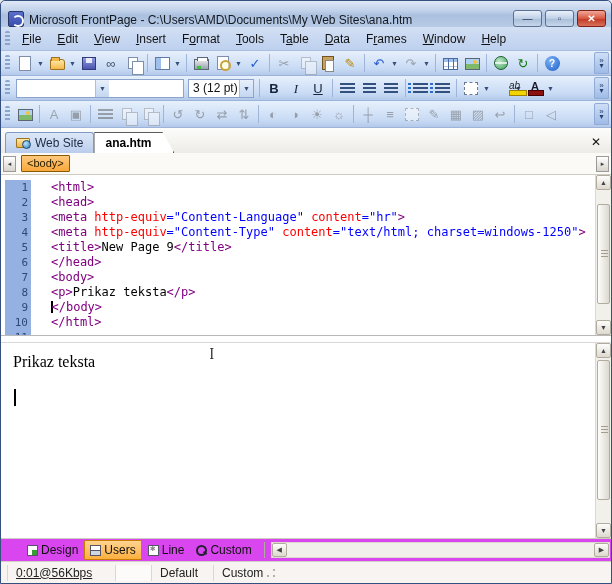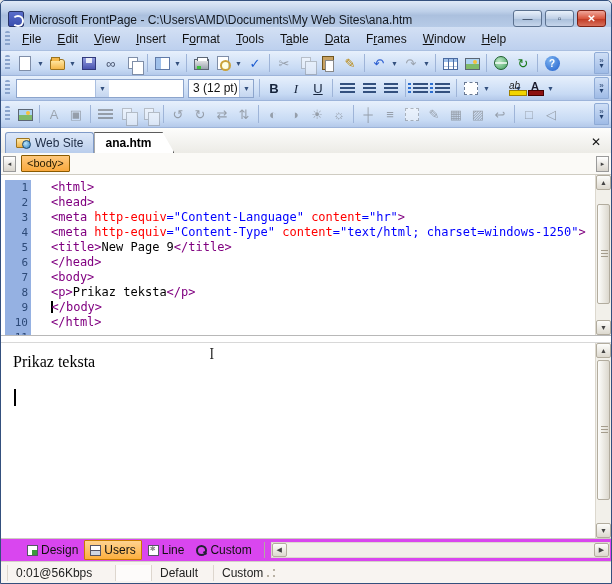--- a/index.html
+++ b/index.html
@@ -136,21 +136,21 @@
   .vt-preview::before{content:"";position:absolute;left:0;top:0;width:7px;height:7px;border:2px solid #223;border-radius:50%;}
   .vt-preview::after{content:"";position:absolute;left:7px;top:7px;width:4px;height:2px;background:#223;transform:rotate(45deg);}
   .vt-sep{width:1px;height:16px;background:#b0aca0;margin:0 6px;}
   .hscroll{flex:1;height:16px;background:#f2f0ea;display:flex;align-items:center;border:1px solid #dcd8ce;margin-right:1px;}
   .hs-btn{width:15px;height:14px;background:linear-gradient(#fdfdfb,#ddd9cf);border:1px solid #b2ac9e;border-radius:2px;font-size:7px;color:#444;display:flex;align-items:center;justify-content:center;}
   .hs-btn.right{margin-left:auto;}
   
   .statusbar{height:22px;flex:0 0 22px;background:#f8f4f1;border-top:1px solid #d4d0c8;display:flex;align-items:center;font-size:12px;color:#222;padding-left:6px;}
   .st-left{flex:1;white-space:nowrap;}
   .st-cell{border-left:1px solid #ddd6ce;height:16px;display:flex;align-items:center;padding:0 8px;white-space:nowrap;overflow:hidden;flex:0 0 auto;}
-  .st-time{width:108px;}
+  .st-time{width:108px;text-decoration:underline;}
   .st-blank{width:36px;background:#fdfbfa;}
   .st-default{width:62px;}
   .st-custom{width:52px;padding-right:0;}
   .grip{width:12px;height:12px;margin-left:0;background:
     radial-gradient(circle at 9px 3px,#b8b0a4 1px,rgba(0,0,0,0) 1.5px),
     radial-gradient(circle at 9px 9px,#b8b0a4 1px,rgba(0,0,0,0) 1.5px),
     radial-gradient(circle at 3px 9px,#b8b0a4 1px,rgba(0,0,0,0) 1.5px);flex:0 0 12px;}
 </style>
 </head>
 <body>

